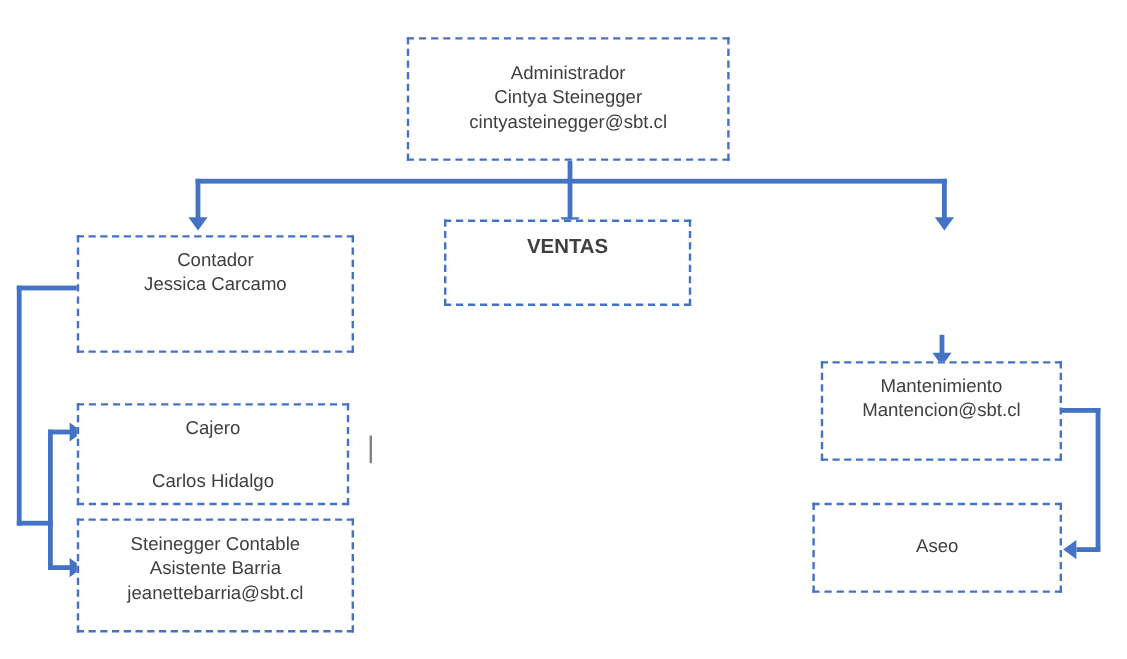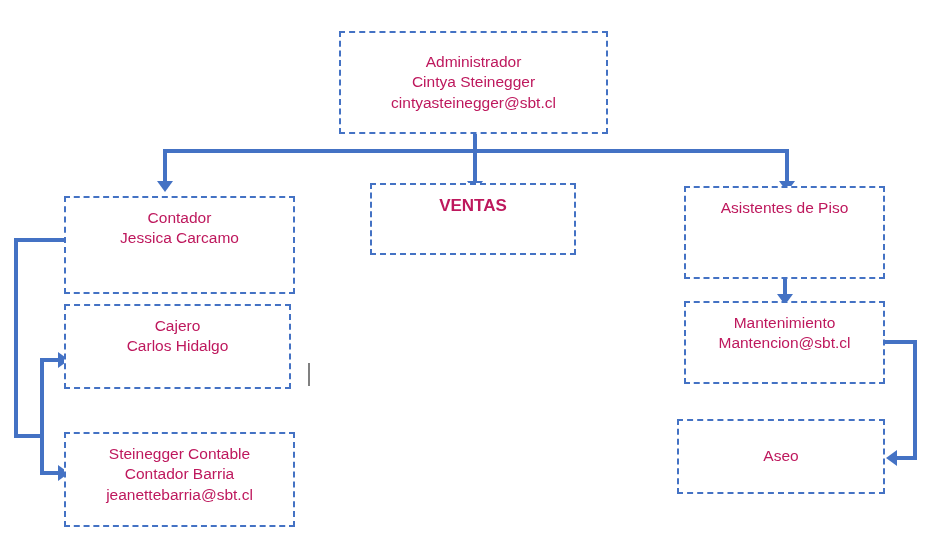--- a/index.html
+++ b/index.html
@@ -12,21 +12,21 @@
   #chart{position:relative;width:939px;height:549px;}
 
   .node{
     position:absolute;
     box-sizing:border-box;
     border:2px dashed #4472C4;
     background:#ffffff;
     display:flex;
     flex-direction:column;
     align-items:center;
-    color:#be185d;
+    color:#404040;
     font-size:15.5px;
     line-height:1.32;
     text-align:center;
     z-index:3;
   }
   .node .ln{display:block;white-space:nowrap;}
   .node.top-text{justify-content:flex-start;padding-top:10px;}
   .node.mid-text{justify-content:center;}
 
   
@@ -98,38 +98,35 @@
     <span class="ln">Administrador</span>
     <span class="ln">Cintya Steinegger</span>
     <span class="ln">cintyasteinegger@sbt.cl</span>
   </div>
 
   <div class="node top-text" style="left:64px;top:196px;width:231px;height:98px;">
     <span class="ln">Contador</span>
     <span class="ln">Jessica Carcamo</span>
   </div>
 
-  <div class="node top-text" style="left:64px;top:304px;width:227px;height:85px;">
+  <div class="node top-text" style="left:64px;top:336px;width:227px;height:85px;gap:24px;">
     <span class="ln">Cajero</span>
     <span class="ln">Carlos Hidalgo</span>
   </div>
 
   <div class="node top-text" style="left:64px;top:432px;width:231px;height:95px;">
     <span class="ln">Steinegger Contable</span>
-    <span class="ln">Contador Barria</span>
+    <span class="ln">Asistente Barria</span>
     <span class="ln">jeanettebarria@sbt.cl</span>
   </div>
 
   <div class="node top-text" style="left:370px;top:183px;width:206px;height:72px;font-weight:bold;">
     <span class="ln" style="font-size:17px;">VENTAS</span>
   </div>
 
-  <div class="node top-text" style="left:684px;top:186px;width:201px;height:93px;">
-    <span class="ln">Asistentes de Piso</span>
-  </div>
 
   <div class="node top-text" style="left:684px;top:301px;width:201px;height:83px;">
     <span class="ln">Mantenimiento</span>
     <span class="ln">Mantencion@sbt.cl</span>
   </div>
 
   <div class="node mid-text" style="left:677px;top:419px;width:208px;height:75px;">
     <span class="ln">Aseo</span>
   </div>
 

